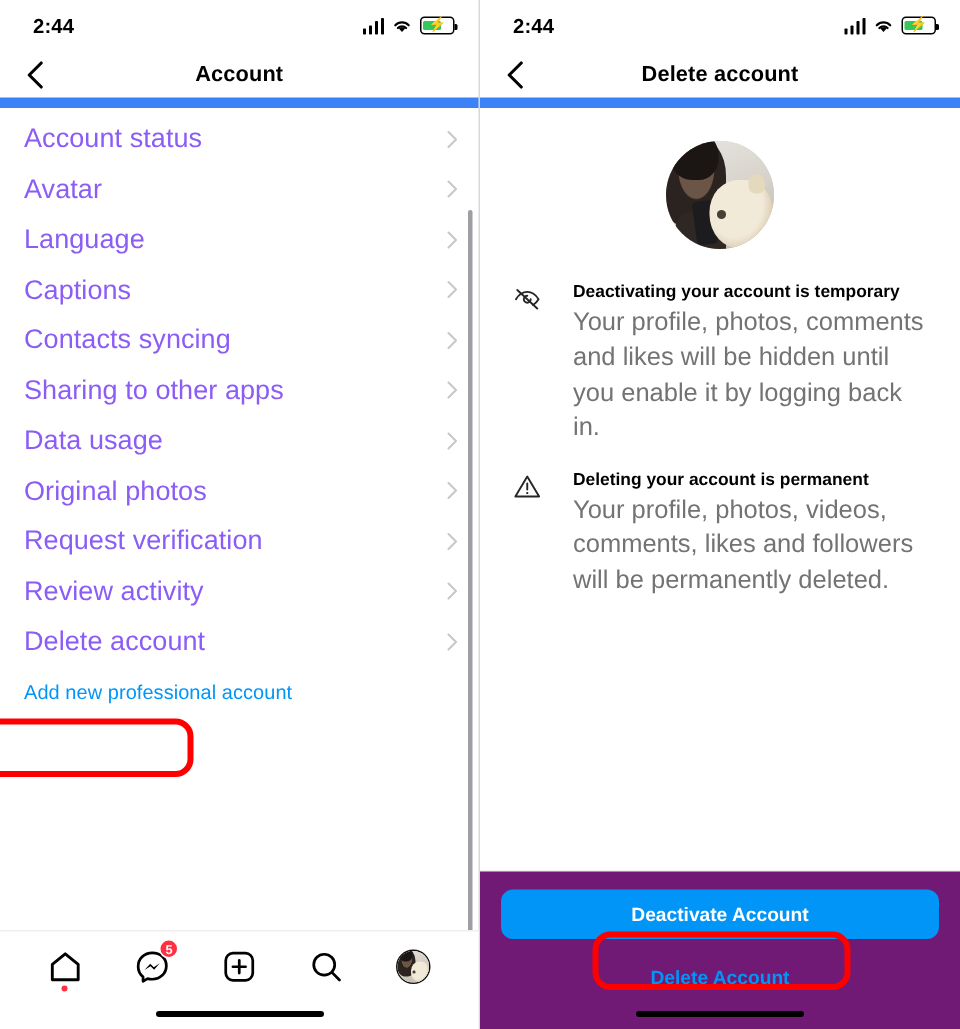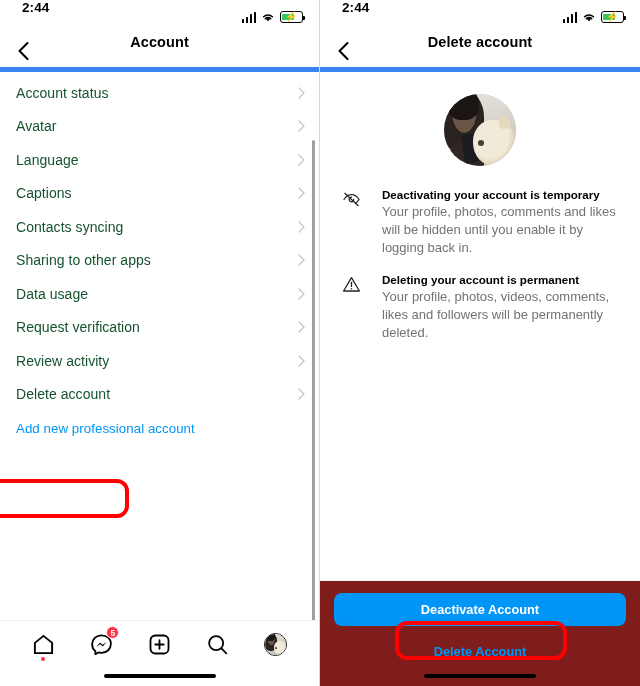--- a/index.html
+++ b/index.html
@@ -8,21 +8,21 @@
     background: #ffffff;
     font-family: "Liberation Sans", sans-serif;
     overflow: hidden;
   }
   .screens { display: flex; width: 640px; height: 686px; }
   .screen { position: relative; width: 320px; height: 686px; background: #fff; }
   .screen-left { border-right: 1px solid #d8d8d8; }
 
   
   .statusbar {
-    height: 34px; display: flex; 
+    height: 34px; display: flex; align-items: center;
     justify-content: space-between; padding: 0 16px 0 22px;
   }
   .status-time { font-size: 13.5px; font-weight: 700; color: #000; letter-spacing: .1px; }
   .status-icons { display: flex; align-items: center; gap: 5px; }
   .signal { display: flex; align-items: flex-end; gap: 1.5px; height: 11px; }
   .signal i { display: block; width: 2.5px; background: #000; border-radius: .5px; }
   .signal i:nth-child(1) { height: 4px; }
   .signal i:nth-child(2) { height: 6px; }
   .signal i:nth-child(3) { height: 8.5px; }
   .signal i:nth-child(4) { height: 11px; }
@@ -38,37 +38,37 @@
     height: 100%; width: 62%; background: #34c759; border-radius: 1px;
   }
   .battery .bolt {
     position: absolute; left: 50%; top: 50%;
     transform: translate(-50%,-50%); font-size: 10px; line-height: 1; color: #000;
   }
 
   
   .navbar {
     position: relative; height: 38px;
-    display: flex; align-items: flex-start; justify-content: center;
-    border-bottom: 5px solid #3b82f6;
+    display: flex; align-items: center; justify-content: center;
+    border-bottom: 7px solid #3b82f6;
   }
   .nav-back {
     position: absolute; left: 10px; top: 50%; transform: translateY(-50%);
     width: 26px; height: 26px; display: flex; align-items: center; justify-content: center;
   }
   .nav-title { font-size: 14.5px; font-weight: 700; color: #000; letter-spacing: .1px; }
 
   
   .list { padding-top: 4px; }
   .list-row {
     position: relative; height: 33.5px;
     display: flex; align-items: center; justify-content: space-between;
     padding: 0 14px 0 16px;
   }
-  .list-row .lbl { font-size: 14px; color: #14532d; letter-spacing: .05px; }
+  .list-row .lbl { font-size: 18px; color: #8b5cf6; letter-spacing: .05px; }
   .chev { color: #c7c7cc; display: flex; align-items: center; }
   .list-link { height: 34px; display: flex; align-items: center; padding: 0 16px; }
   .list-link .lbl { font-size: 13.3px; color: #0095f6; letter-spacing: .05px; }
 
   .highlight-box {
     position: absolute; border: 4px solid #ff0000; border-radius: 12px;
     pointer-events: none;
   }
   #hl-delete-account { left: -14px; top: 479px; width: 143px; height: 39px; }
   #hl-delete-btn { left: 75px; top: 621px; width: 172px; height: 39px; }
@@ -116,25 +116,25 @@
     width: 72px; height: 72px; border-radius: 50%; overflow: hidden; position: relative;
   }
   .headline {
     margin-top: 22px; text-align: center; font-size: 19px; font-weight: 700;
     color: #000; line-height: 1.28; letter-spacing: -.2px; padding: 0 14px;
   }
   .info-list { margin-top: 22px; padding-left: 4px; }
   .info-row { display: flex; gap: 20px; margin-bottom: 16px; }
   .info-icon { width: 20px; flex: 0 0 20px; padding-top: 2px; color: #262626; }
   .info-title { font-size: 11.6px; font-weight: 700; color: #000; margin-bottom: 2px; }
-  .info-text { font-size: 13px; color: #737373; line-height: 1.38; }
+  .info-text { font-size: 17px; color: #737373; line-height: 1.38; }
 
   .actions {
     position: absolute; left: 0; right: 0; bottom: 0;
-    padding: 12px 14px 0; background: #7f1d1d; border-top: 1px solid #efefef;
+    padding: 12px 14px 0; background: #701a75; border-top: 1px solid #efefef;
     height: 106px;
   }
   .btn-primary {
     width: 100%; height: 33px; background: #0095f6; color: #fff;
     border: none; border-radius: 8px; font-size: 12.8px; font-weight: 700;
     font-family: inherit; display: flex; align-items: center; justify-content: center;
   }
   .btn-secondary {
     width: 100%; height: 33px; margin-top: 9px; background: transparent;
     color: #0095f6; border: none; font-size: 12.8px; font-weight: 700;
@@ -258,20 +258,28 @@
       <div class="list-row">
         <span class="lbl">Sharing to other apps</span>
         <span class="chev">
             <svg width="7" height="12" viewBox="0 0 7 12">
               <path d="M1 1 L6 6 L1 11" stroke="currentColor" stroke-width="1.4" fill="none" stroke-linecap="round" stroke-linejoin="round"></path>
             </svg>
           </span>
       </div>
       <div class="list-row">
         <span class="lbl">Data usage</span>
+        <span class="chev">
+            <svg width="7" height="12" viewBox="0 0 7 12">
+              <path d="M1 1 L6 6 L1 11" stroke="currentColor" stroke-width="1.4" fill="none" stroke-linecap="round" stroke-linejoin="round"></path>
+            </svg>
+          </span>
+      </div>
+      <div class="list-row">
+        <span class="lbl">Original photos</span>
         <span class="chev">
             <svg width="7" height="12" viewBox="0 0 7 12">
               <path d="M1 1 L6 6 L1 11" stroke="currentColor" stroke-width="1.4" fill="none" stroke-linecap="round" stroke-linejoin="round"></path>
             </svg>
           </span>
       </div>
       <div class="list-row">
         <span class="lbl">Request verification</span>
         <span class="chev">
             <svg width="7" height="12" viewBox="0 0 7 12">

